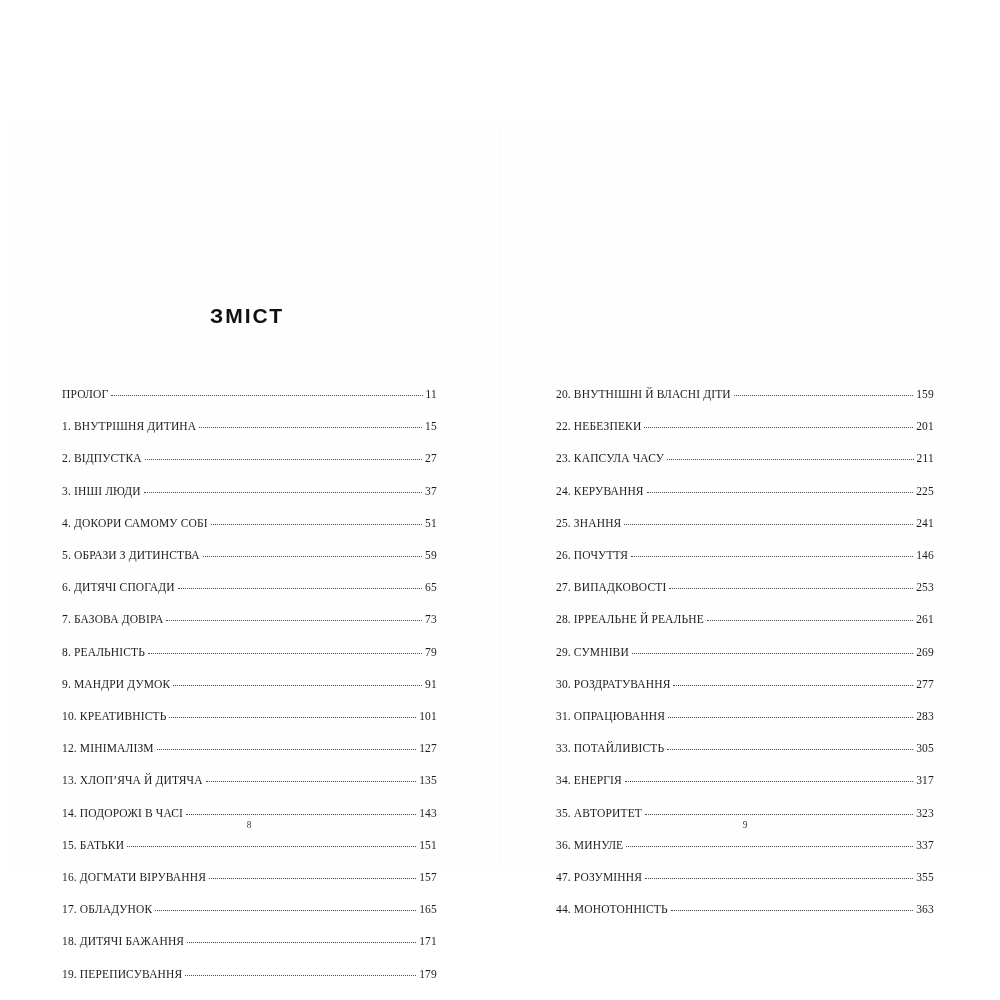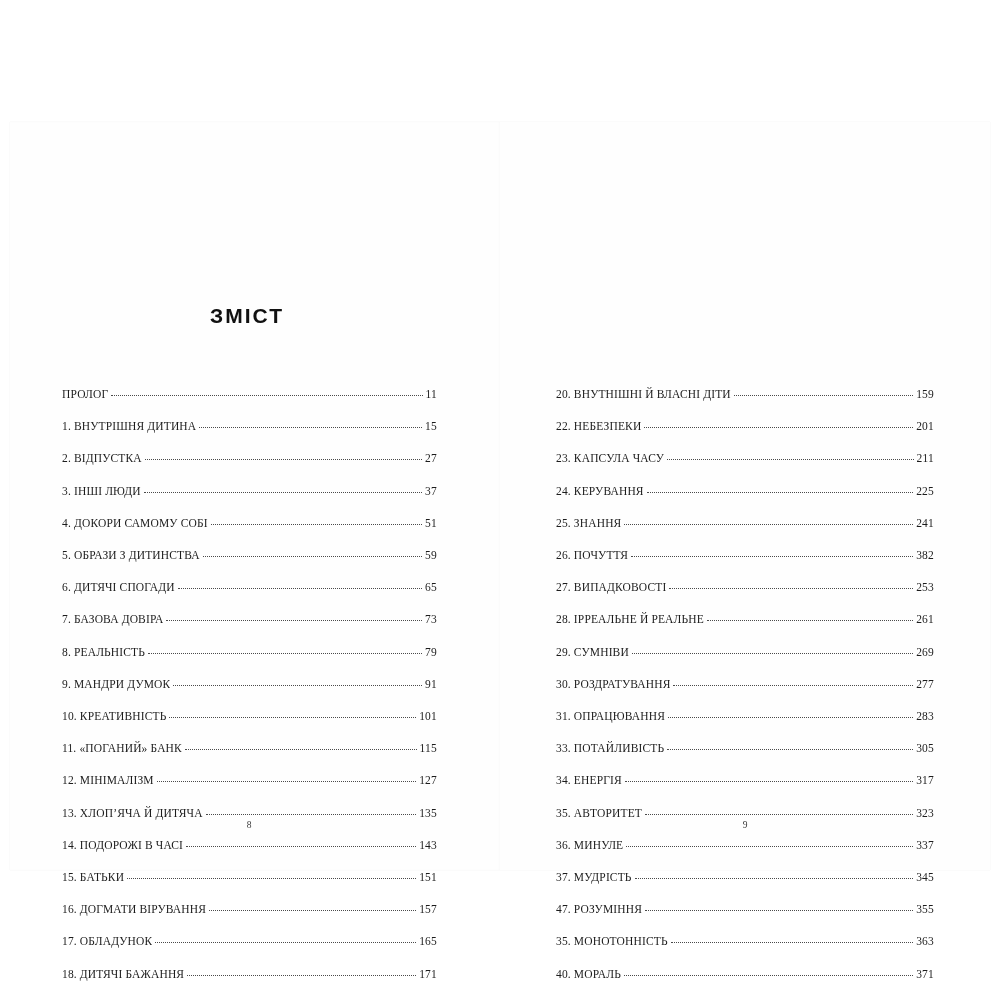--- a/index.html
+++ b/index.html
@@ -165,25 +165,20 @@
             <span class="toc-label">9. МАНДРИ ДУМОК</span>
             <span class="toc-dots"></span>
             <span class="toc-page">91</span>
           </li>
           <li class="toc-entry">
             <span class="toc-label">10. КРЕАТИВНІСТЬ</span>
             <span class="toc-dots"></span>
             <span class="toc-page">101</span>
           </li>
           <li class="toc-entry">
-            <span class="toc-label">11. «ПОГАНИЙ» БАНК</span>
-            <span class="toc-dots"></span>
-            <span class="toc-page">115</span>
-          </li>
-          <li class="toc-entry">
             <span class="toc-label">12. МІНІМАЛІЗМ</span>
             <span class="toc-dots"></span>
             <span class="toc-page">127</span>
           </li>
           <li class="toc-entry">
             <span class="toc-label">13. ХЛОП’ЯЧА Й ДИТЯЧА</span>
             <span class="toc-dots"></span>
             <span class="toc-page">135</span>
           </li>
           <li class="toc-entry">
@@ -243,21 +238,21 @@
             <span class="toc-page">225</span>
           </li>
           <li class="toc-entry">
             <span class="toc-label">25. ЗНАННЯ</span>
             <span class="toc-dots"></span>
             <span class="toc-page">241</span>
           </li>
           <li class="toc-entry">
             <span class="toc-label">26. ПОЧУТТЯ</span>
             <span class="toc-dots"></span>
-            <span class="toc-page">382</span>
+            <span class="toc-page">146</span>
           </li>
           <li class="toc-entry">
             <span class="toc-label">27. ВИПАДКОВОСТІ</span>
             <span class="toc-dots"></span>
             <span class="toc-page">253</span>
           </li>
           <li class="toc-entry">
             <span class="toc-label">28. ІРРЕАЛЬНЕ Й РЕАЛЬНЕ</span>
             <span class="toc-dots"></span>
             <span class="toc-page">261</span>
@@ -291,37 +286,27 @@
             <span class="toc-label">35. АВТОРИТЕТ</span>
             <span class="toc-dots"></span>
             <span class="toc-page">323</span>
           </li>
           <li class="toc-entry">
             <span class="toc-label">36. МИНУЛЕ</span>
             <span class="toc-dots"></span>
             <span class="toc-page">337</span>
           </li>
           <li class="toc-entry">
-            <span class="toc-label">37. МУДРІСТЬ</span>
-            <span class="toc-dots"></span>
-            <span class="toc-page">345</span>
-          </li>
-          <li class="toc-entry">
             <span class="toc-label">47. РОЗУМІННЯ</span>
             <span class="toc-dots"></span>
             <span class="toc-page">355</span>
           </li>
           <li class="toc-entry">
-            <span class="toc-label">35. МОНОТОННІСТЬ</span>
+            <span class="toc-label">44. МОНОТОННІСТЬ</span>
             <span class="toc-dots"></span>
             <span class="toc-page">363</span>
-          </li>
-          <li class="toc-entry">
-            <span class="toc-label">40. МОРАЛЬ</span>
-            <span class="toc-dots"></span>
-            <span class="toc-page">371</span>
           </li>
         </ul>
       <div class="folio right-folio">9</div>
     </div>
 
   </div>
 </div>
 
 </body></html>

